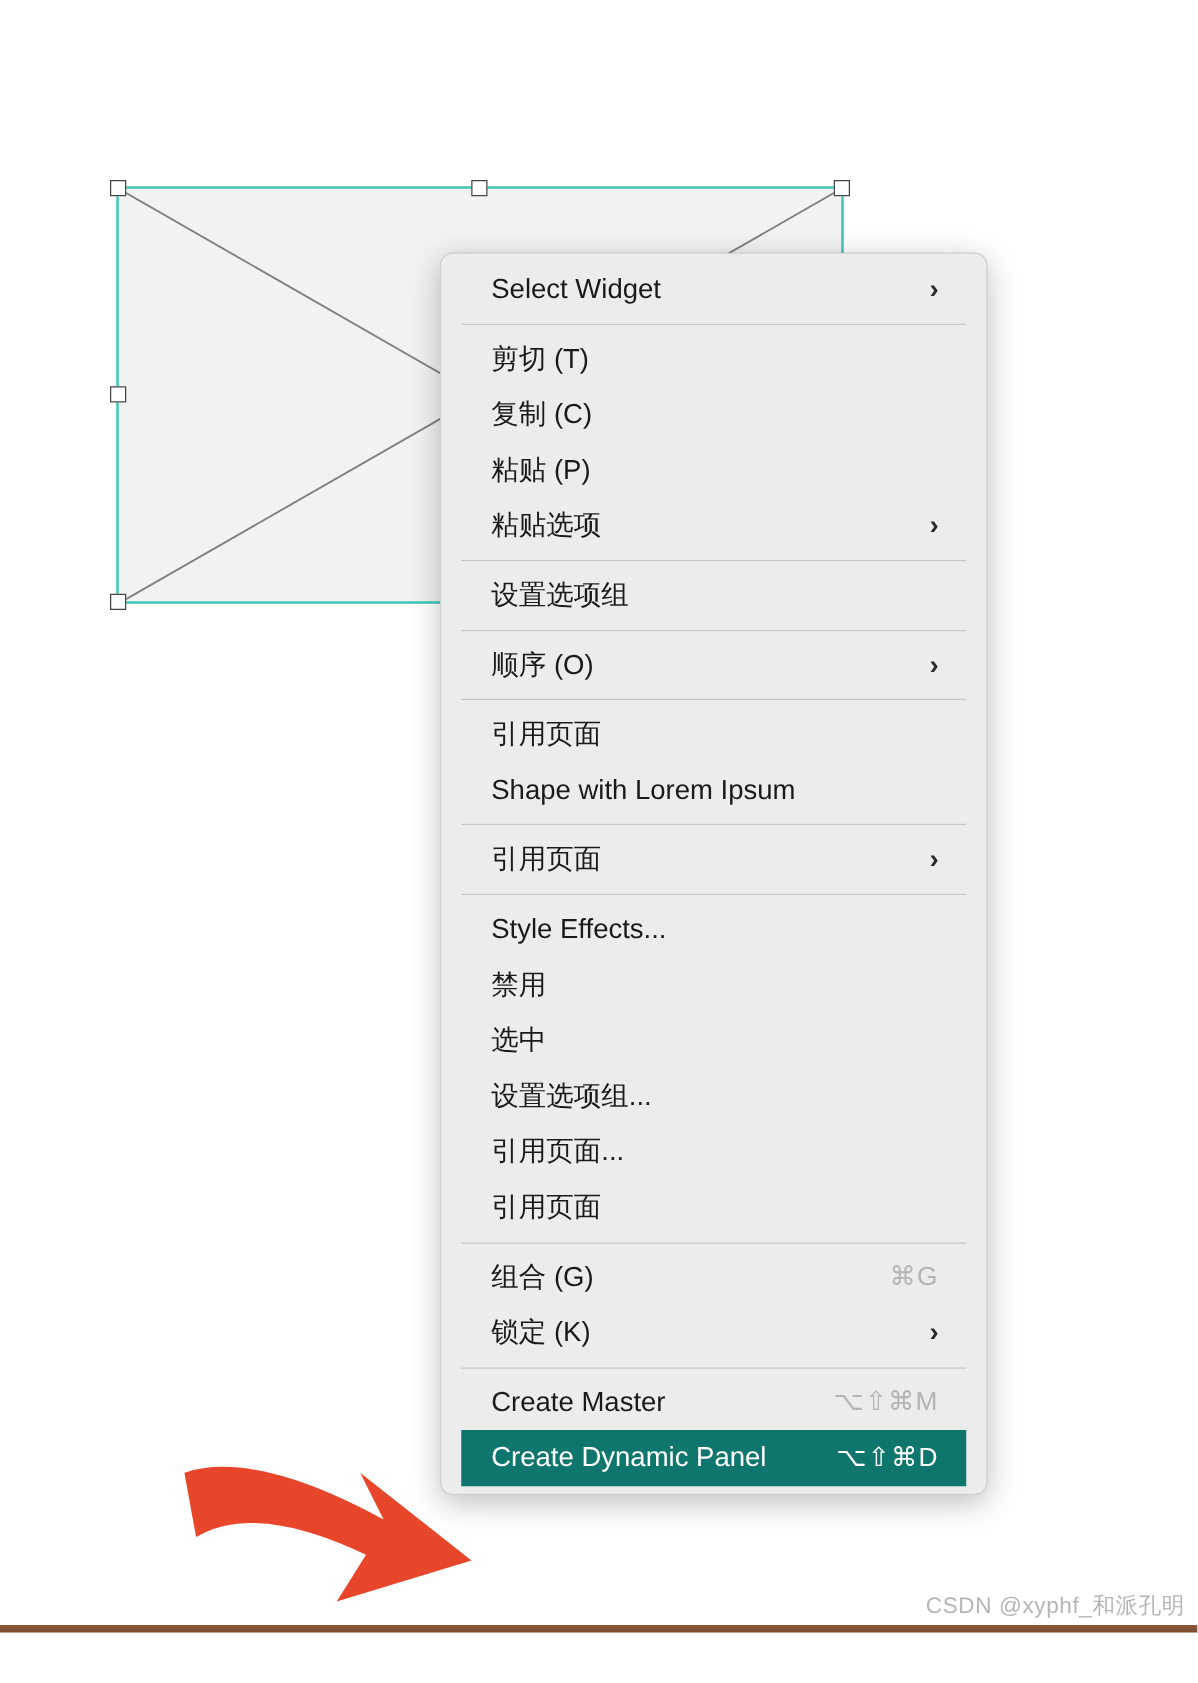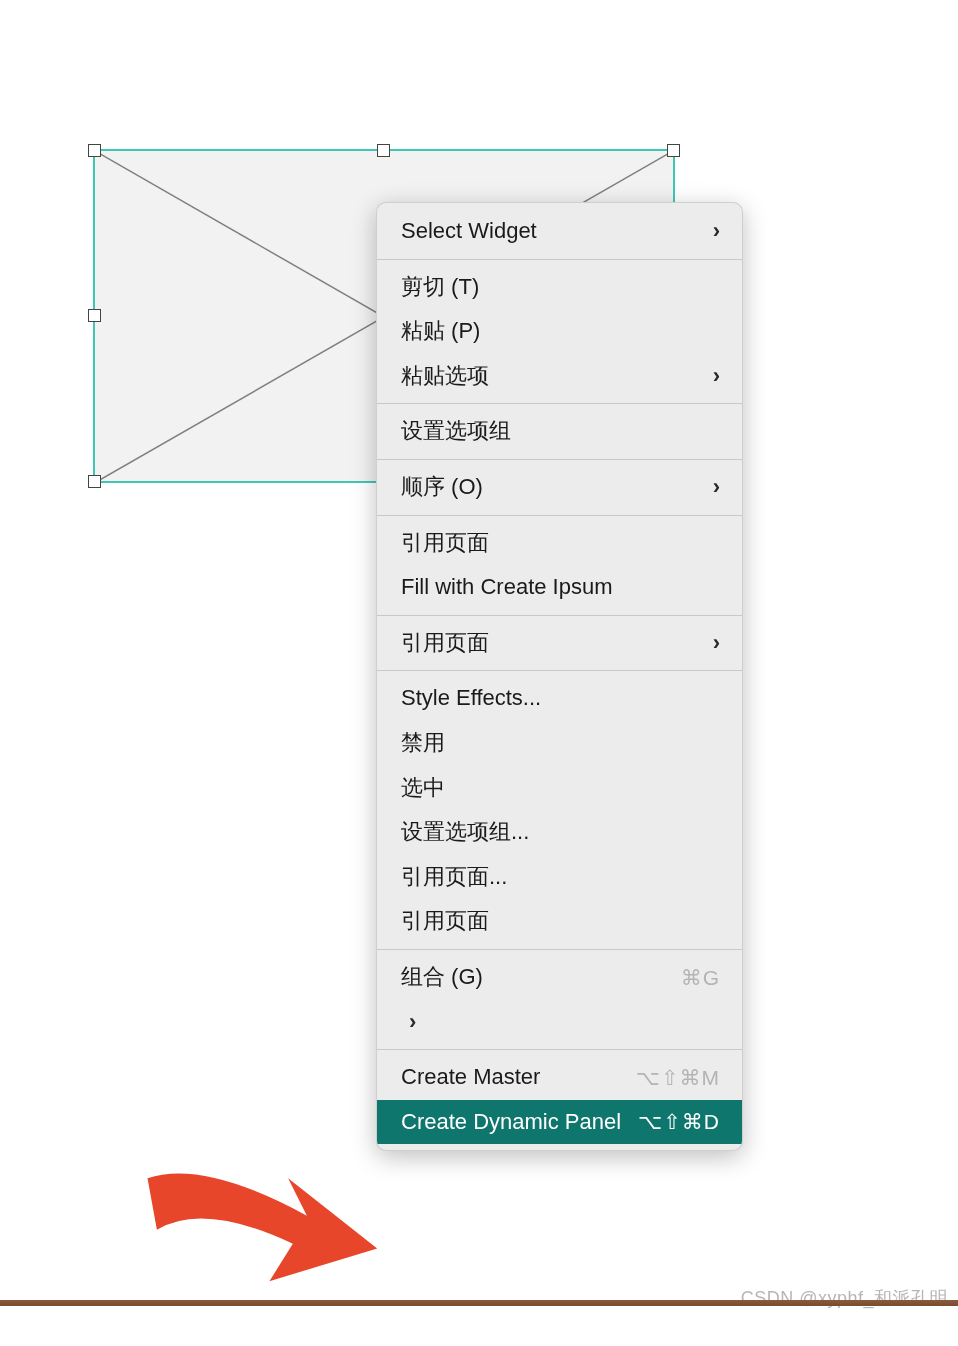--- a/index.html
+++ b/index.html
@@ -41,28 +41,28 @@
     .handle.tc { top: -7px; left: calc(50% - 7px); }
     .handle.tr { top: -7px; right: -7px; }
     .handle.ml { top: calc(50% - 7px); left: -7px; }
     .handle.mr { top: calc(50% - 7px); right: -7px; }
     .handle.bl { bottom: -7px; left: -7px; }
     .handle.bc { bottom: -7px; left: calc(50% - 7px); }
     .handle.br { bottom: -7px; right: -7px; }
 
     .context-menu {
       position: absolute;
-      left: 376px;
+      left: 352px;
       top: 202px;
-      width: 367px;
+      width: 438px;
       background: #ececec;
       border-radius: 10px;
       box-shadow: 0 6px 24px rgba(0,0,0,0.25);
       border: 1px solid rgba(0,0,0,0.12);
-      padding: 6px 0;
+      padding: 6px 16px;
       overflow: hidden;
     }
     .menu-item {
       display: flex;
       align-items: center;
       justify-content: space-between;
       padding: 8px 22px 8px 24px;
       font-size: 22px;
       color: #1a1a1a;
       cursor: default;
@@ -97,21 +97,21 @@
       left: 130px;
       top: 1150px;
       width: 260px;
       height: 150px;
       pointer-events: none;
     }
 
     .watermark {
       position: absolute;
       right: 10px;
-      bottom: 36px;
+      bottom: 50px;
       font-size: 18px;
       color: rgba(120,120,120,0.55);
       letter-spacing: 0.5px;
     }
     .bottom-bar {
       position: absolute;
       left: 0; right: 0; bottom: 40px;
       height: 6px;
       background: linear-gradient(#8a5a3a, #7a4b2e);
     }
@@ -138,41 +138,44 @@
   <div class="context-menu">
     <div class="menu-item">
       <span class="label">Select Widget</span>
       <span class="chevron">›</span>
     </div>
     <div class="menu-sep"></div>
     <div class="menu-item">
       <span class="label">剪切 (T)</span>
     </div>
     <div class="menu-item">
+      <span class="label">复制 (C)</span>
+    </div>
+    <div class="menu-item">
       <span class="label">粘贴 (P)</span>
     </div>
     <div class="menu-item">
       <span class="label">粘贴选项</span>
       <span class="chevron">›</span>
     </div>
     <div class="menu-sep"></div>
     <div class="menu-item">
       <span class="label">设置选项组</span>
     </div>
     <div class="menu-sep"></div>
     <div class="menu-item">
       <span class="label">顺序 (O)</span>
       <span class="chevron">›</span>
     </div>
     <div class="menu-sep"></div>
     <div class="menu-item">
       <span class="label">引用页面</span>
     </div>
     <div class="menu-item">
-      <span class="label">Fill with Create Ipsum</span>
+      <span class="label">Shape with Lorem Ipsum</span>
     </div>
     <div class="menu-sep"></div>
     <div class="menu-item">
       <span class="label">引用页面</span>
       <span class="chevron">›</span>
     </div>
     <div class="menu-sep"></div>
     <div class="menu-item">
       <span class="label">Style Effects...</span>
     </div>
@@ -190,20 +193,21 @@
     </div>
     <div class="menu-item">
       <span class="label">引用页面</span>
     </div>
     <div class="menu-sep"></div>
     <div class="menu-item disabled">
       <span class="label">组合 (G)</span>
       <span class="shortcut">⌘G</span>
     </div>
     <div class="menu-item">
+      <span class="label">锁定 (K)</span>
       <span class="chevron">›</span>
     </div>
     <div class="menu-sep"></div>
     <div class="menu-item disabled">
       <span class="label">Create Master</span>
       <span class="shortcut">⌥⇧⌘M</span>
     </div>
     <div class="menu-item highlight">
       <span class="label">Create Dynamic Panel</span>
       <span class="shortcut">⌥⇧⌘D</span>

